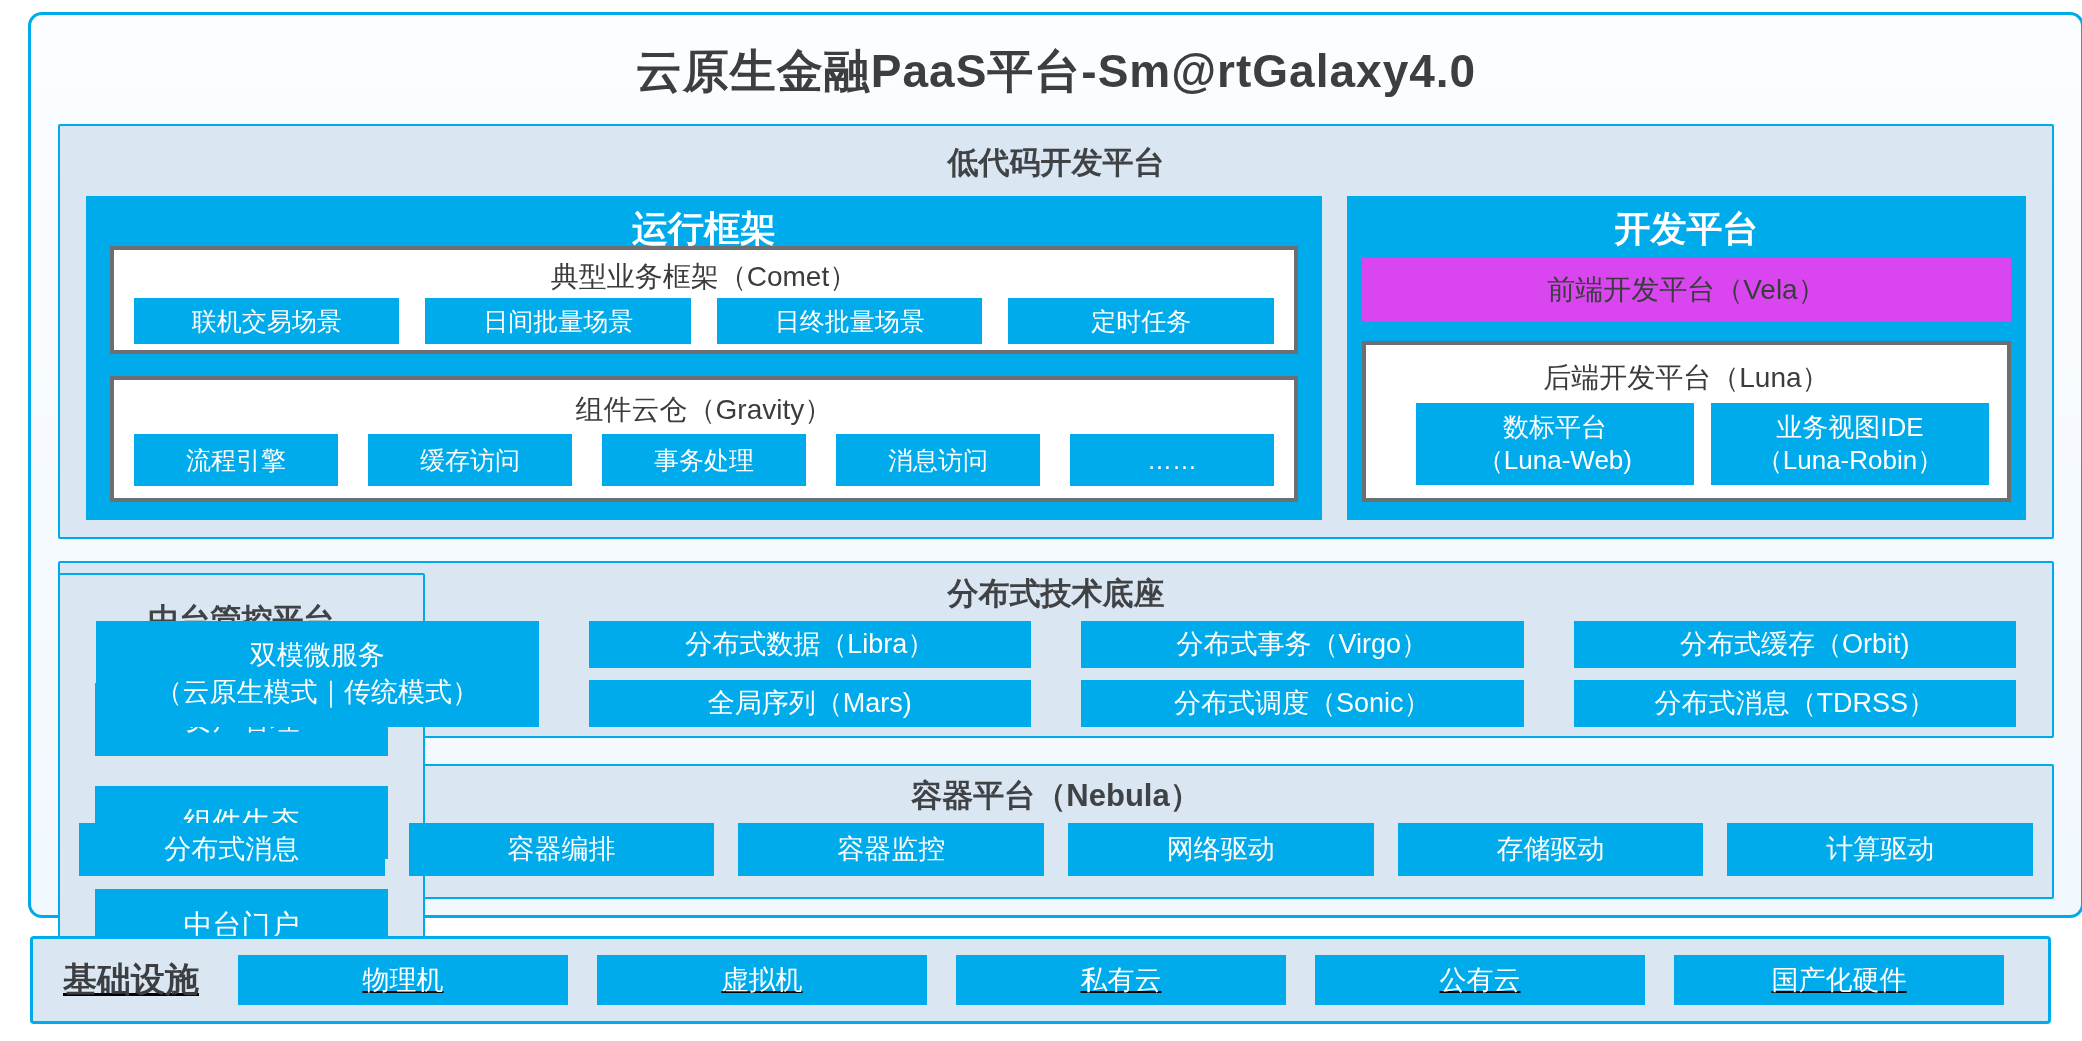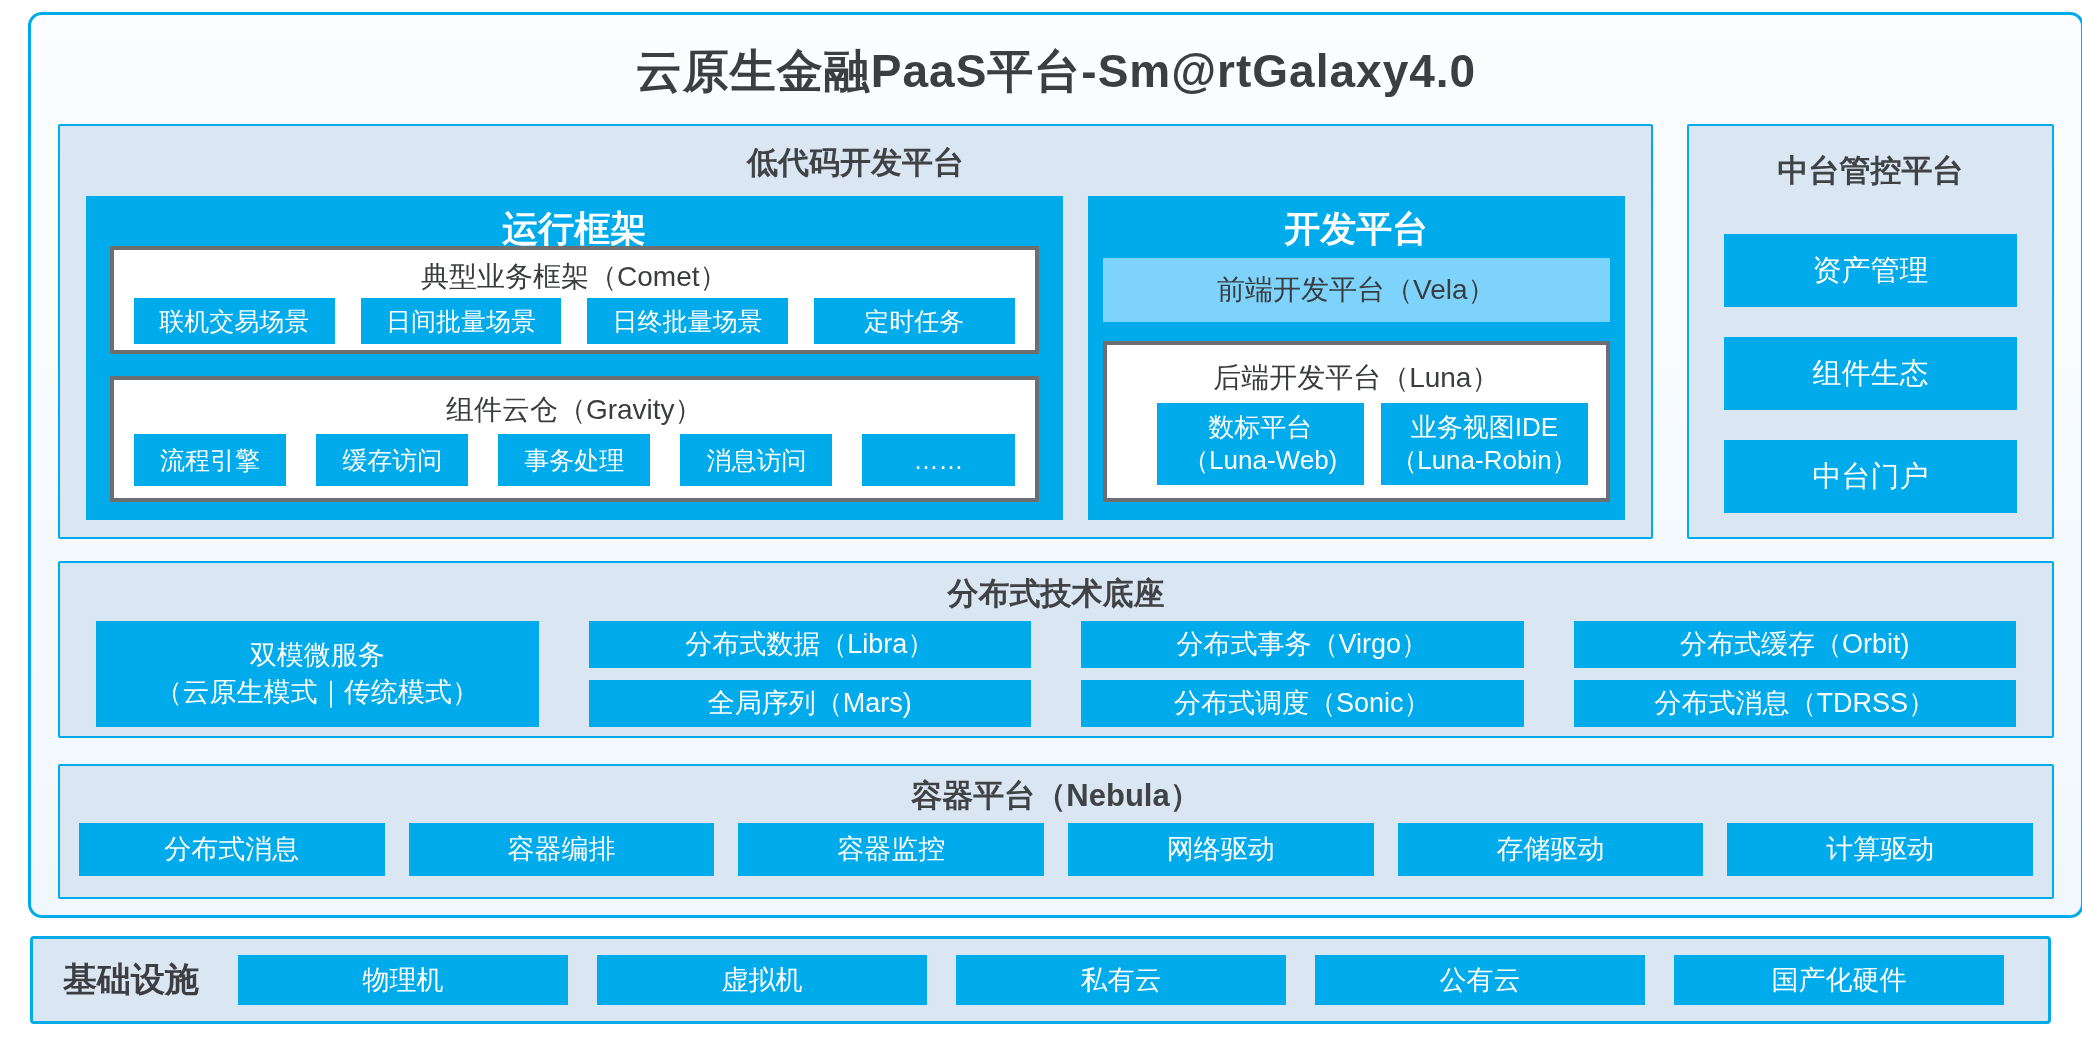--- a/index.html
+++ b/index.html
@@ -41,21 +41,21 @@
     color:#404346;
   }
   .chip {
     background:#00abeb;
     color:#ffffff;
     text-align:center;
     white-space:nowrap;
     overflow:hidden;
   }
   
-  .row1 { display:flex; gap:34px; height:415px; }
+  .row1 { display:flex; gap:34px; height:415px;flex-direction:column; }
   .lowcode { flex:1; display:flex; flex-direction:column; }
   .lowcode .panel-heading { padding:16px 0 12px; }
   .lowcode-body {
     flex:1; display:flex; gap:25px;
     padding:0 26px 17px;
   }
   .bluepanel {
     background:#00abeb;
     display:flex; flex-direction:column;
     padding:0 24px 18px;
@@ -80,21 +80,21 @@
   }
   .comet { height:108px; padding:2px 20px 10px; margin-bottom:22px; }
   .comet .graybox-heading { height:46px; line-height:50px; }
   .comet-items { display:flex; gap:26px; }
   .comet-items .chip { flex:1; height:46px; line-height:46px; font-size:25px; }
   .gravity { flex:1; padding:2px 20px 12px; }
   .gravity .graybox-heading { height:52px; line-height:56px; }
   .gravity-items { display:flex; gap:30px; }
   .gravity-items .chip { flex:1; height:52px; line-height:52px; font-size:25px; }
   .vela {
-    background:#7dd3fc;
+    background:#d946ef;
     margin-top:12px;
     height:64px;
   }
   .vela .whitebox-heading { line-height:64px; }
   .luna { margin-top:19px; flex:1; padding:4px 18px 13px; }
   .luna .graybox-heading { height:54px; line-height:58px; }
   .luna-items { display:flex; gap:17px; flex:1;margin-left:32px; }
   .luna-items .chip {
     flex:1; display:flex; flex-direction:column; justify-content:center;
     font-size:26px; line-height:33px;
@@ -121,21 +121,21 @@
   .row3 .panel-heading { padding:9px 0 6px; }
   .container-items { flex:1; display:flex; gap:24px; padding:0 19px 12px; }
   .container-items .chip { flex:1; height:53px; line-height:53px; font-size:27px; }
   
   .infra {
     position:absolute; left:30px; top:936px;
     width:2021px; height:88px;
     background:#dbe6f3;
     border:3px solid #00abeb;
     border-radius:4px;
-    display:flex; align-items:center;
+    display:flex; align-items:center;text-decoration:underline;
   }
   .infra-label {
     margin-left:30px;
     width:175px;
     font-size:34px; font-weight:700;
     color:#3c3e41;
     white-space:nowrap;
   }
   .infra-items { flex:1; display:flex; gap:29px; margin-right:44px; }
   .infra-items .chip { flex:1; height:50px; line-height:50px; font-size:27px; }

